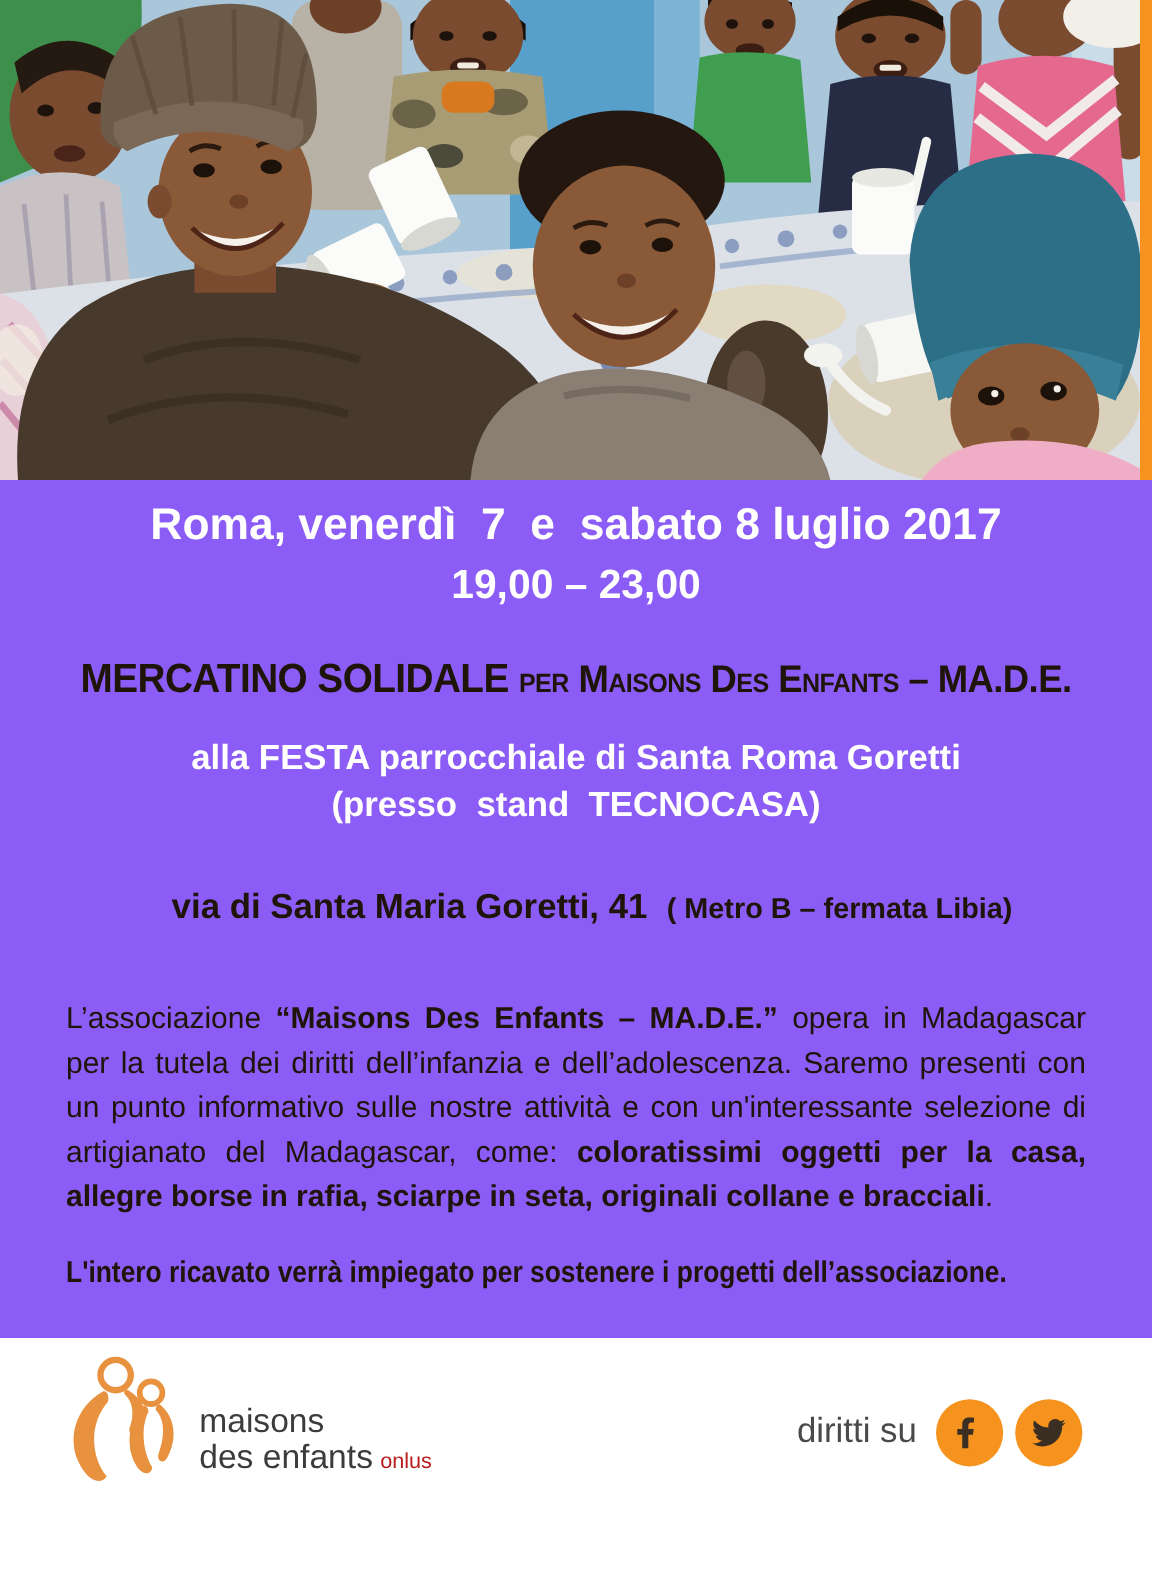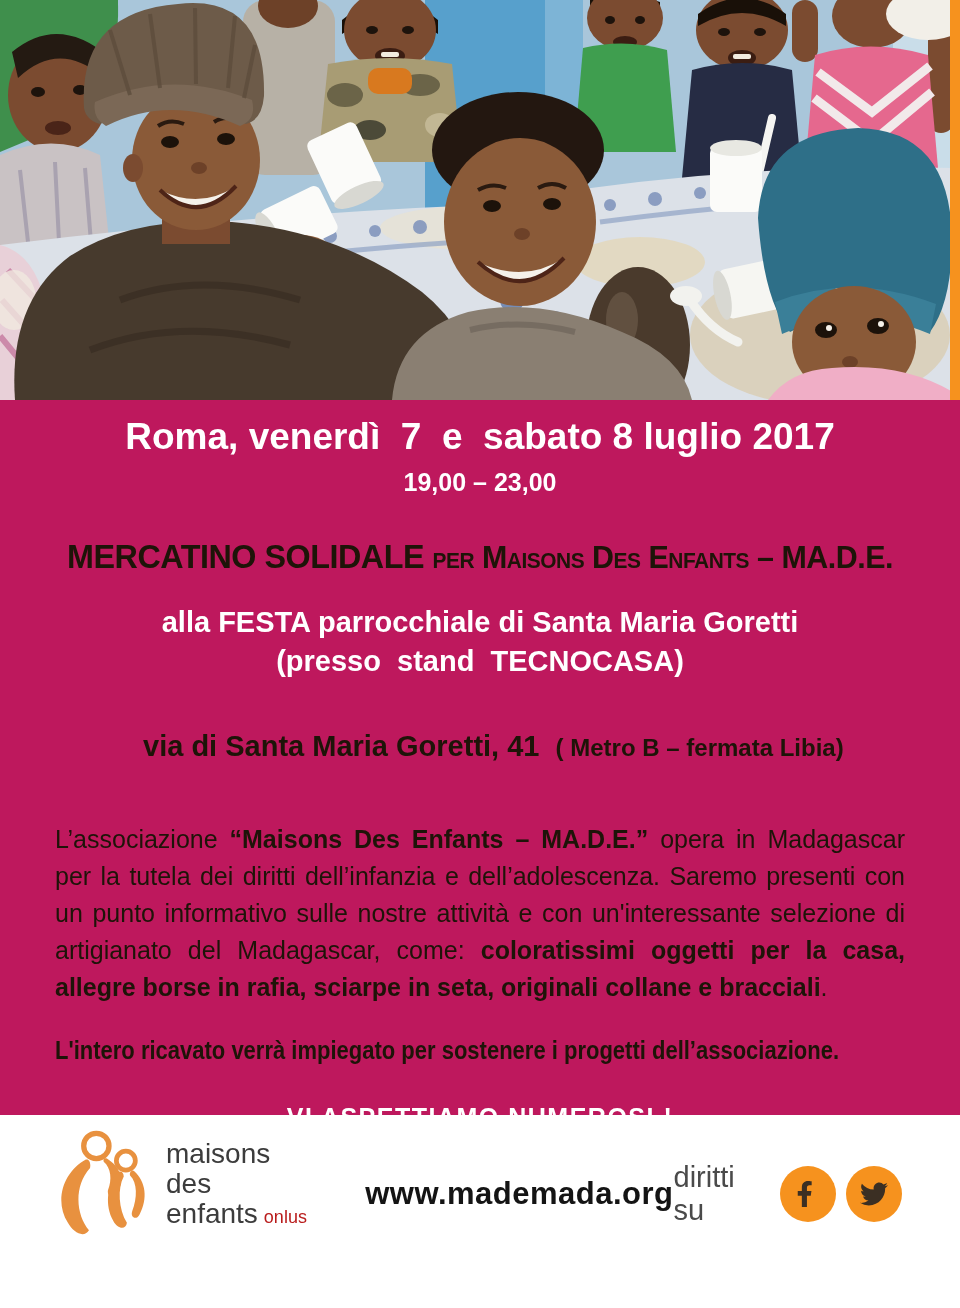--- a/index.html
+++ b/index.html
@@ -14,29 +14,29 @@
     overflow: hidden;
   }
 
   
   .photo-band { width: 960px; height: 400px; position: relative; background: #a9c6da; }
   .photo-band svg { display: block; }
 
   
   .orange-band {
     width: 960px; height: 715px;
-    background: #be185d;
+    background: #8b5cf6;
     color: #ffffff;
     text-align: center;
     overflow: hidden;
   }
   .prewrap { white-space: pre-wrap; }
 
   .date-line   { padding-top: 16px; font-size: 37px; font-weight: bold; color: #ffffff; }
-  .hours-line  { margin-top: 10px; font-size: 25px; font-weight: bold; color: #ffffff; text-align: center; }
+  .hours-line  { margin-top: 10px; font-size: 34px; font-weight: bold; color: #ffffff; text-align: center; }
 
   .headline {
     margin-top: 40px;
     color: #1e1408;
     font-weight: bold;
     white-space: nowrap;
     transform: scaleX(0.95);
     transform-origin: center;
     letter-spacing: -0.5px;
   }
@@ -286,21 +286,21 @@
   </div>
 
   <div class="orange-band">
     <div class="date-line prewrap">Roma, venerdì  7  e  sabato 8 luglio 2017</div>
     <div class="hours-line">19,00 – 23,00</div>
 
     <div class="headline">
       <span class="lead">MERCATINO SOLIDALE </span><span class="rest">per Maisons Des Enfants – MA.D.E.</span>
     </div>
 
-    <div class="venue-line1">alla FESTA parrocchiale di Santa Maria Goretti</div>
+    <div class="venue-line1">alla FESTA parrocchiale di Santa Roma Goretti</div>
     <div class="venue-line2 prewrap">(presso  stand  TECNOCASA)</div>
 
     <div class="address-line">
       <span class="addr">via di Santa Maria Goretti, 41  </span><span class="note">( Metro B – fermata Libia)</span>
     </div>
 
     <p class="about-par">
       <span>L’associazione </span><b>“Maisons Des Enfants – MA.D.E.”</b><span> opera in Madagascar per la tutela dei diritti dell’infanzia e dell’adolescenza. Saremo presenti con un punto informativo sulle nostre attività e con un'interessante selezione di artigianato del Madagascar, come: </span><b>coloratissimi oggetti per la casa, allegre borse in rafia, sciarpe in seta, originali collane e bracciali</b><span>.</span>
     </p>
 
@@ -321,21 +321,20 @@
         <circle cx="66" cy="31" r="9" fill="#ffffff" stroke="#E8913F" stroke-width="4.5"></circle>
         <path d="M58,42 C48,54 46,74 54,88 C58,96 66,97 67,90 C59,77 58,57 64,46 C64,42 61,40 58,42 Z" fill="#E8913F"></path>
         <path d="M74,41 C85,51 87,67 79,82 C76,88 70,85 72,79 C77,66 77,52 70,45 C69,42 72,39 74,41 Z" fill="#E8913F"></path>
       </svg>
       <div class="logo-text">
         <div>maisons</div>
         <div><span>des enfants</span><span class="suffix">onlus</span></div>
       </div>
     </div>
 
-    <a class="website" href="#">www.mademada.org</a>
 
     <div class="follow-label">diritti su</div>
 
     <div class="social">
       <button class="social-btn" aria-label="Facebook">
         <svg width="26" height="26" viewBox="0 0 512 512" aria-hidden="true">
           <path fill="#3b2f23" d="M310 288l14-93h-89v-60c0-25 12-50 52-50h41V6S291 0 256 0c-73 0-121 44-121 125v70h-81v93h81v224h100V288z"></path>
         </svg>
       </button>
       <button class="social-btn" aria-label="Twitter">

